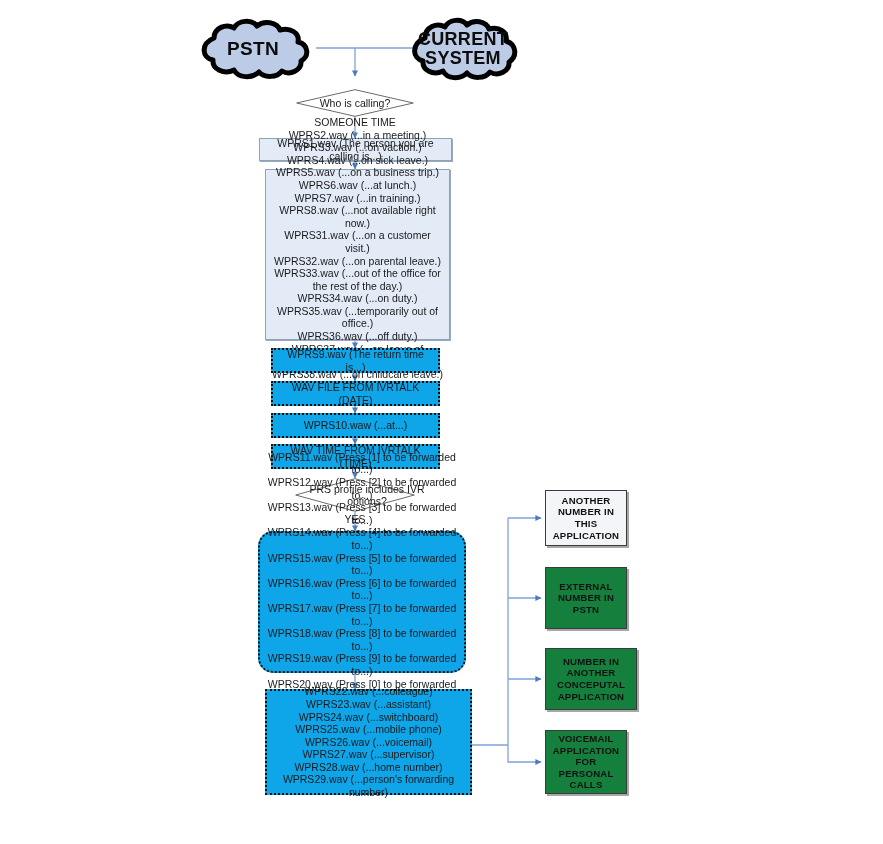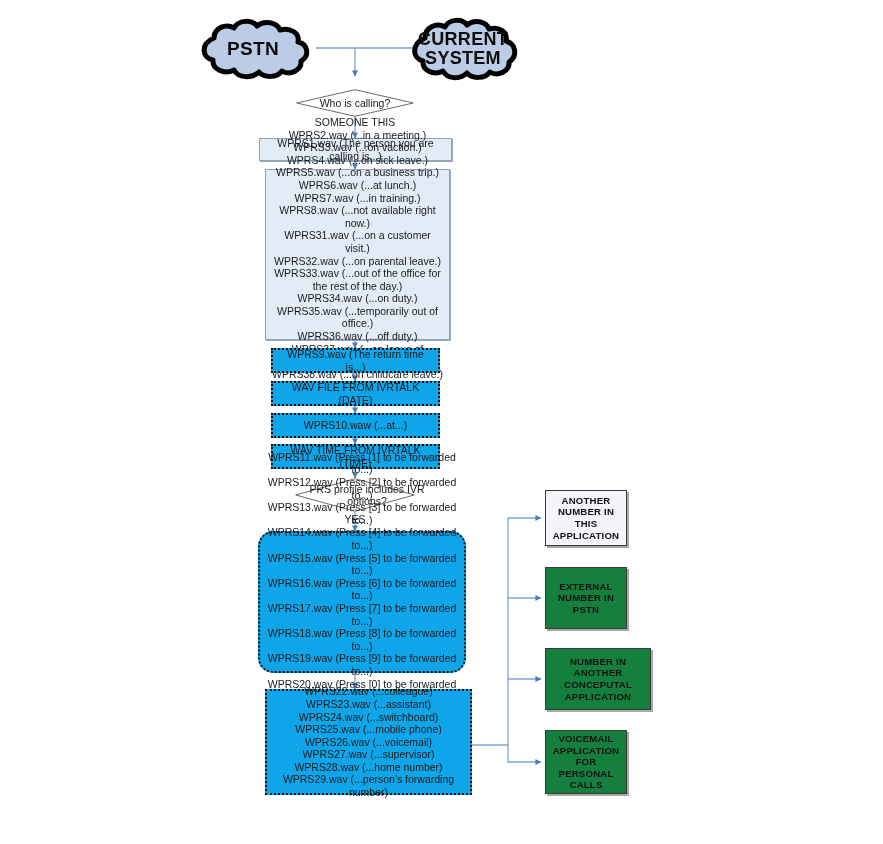--- a/index.html
+++ b/index.html
@@ -166,21 +166,21 @@
 SYSTEM</span>
   </div>
 
   <div class="diamond-wrap" style="left:296px; top:60px; width:118px; height:28px;margin-top:29px;">
     <svg width="118" height="28" viewBox="0 0 118 28">
       <polygon points="59,0.7 117.3,14 59,27.3 0.7,14" fill="#ffffff" stroke="#6b6b6b" stroke-width="1"></polygon>
     </svg>
     <span class="diamond-label">Who is calling?</span>
   </div>
 
-  <div class="edge-label" style="left:295px; top:116px; width:120px;">SOMEONE THIS</div>
+  <div class="edge-label" style="left:295px; top:116px; width:120px;">SOMEONE TIME</div>
 
   <div class="node box-solid" style="left:259px; top:138px; width:193px; height:23px;">
     <span>WPRS1.wav (The person you are calling is...)</span>
   </div>
 
   <div class="node box-solid line-list" style="left:265px; top:169px; width:185px; height:171px;">
     <span>WPRS2.wav (...in a meeting.)
 WPRS3.wav (...on vaction.)
 WPRS4.wav (...on sick leave.)
 WPRS5.wav (...on a business trip.)
@@ -249,21 +249,21 @@
   </div>
 
   <div class="node box-dest pale" style="left:545px; top:490px; width:82px; height:56px;">
     <span>ANOTHER NUMBER IN THIS APPLICATION</span>
   </div>
 
   <div class="node box-dest" style="left:545px; top:567px; width:82px; height:62px;">
     <span>EXTERNAL NUMBER IN PSTN</span>
   </div>
 
-  <div class="node box-dest" style="left:545px; top:648px; width:106px; height:62px;">
+  <div class="node box-dest" style="left:545px; top:648px; width:92px; height:62px;">
     <span>NUMBER IN ANOTHER CONCEPUTAL APPLICATION</span>
   </div>
 
   <div class="node box-dest" style="left:545px; top:730px; width:82px; height:64px;">
     <span>VOICEMAIL APPLICATION FOR PERSONAL CALLS</span>
   </div>
 
 </div>
 
 </body></html>

